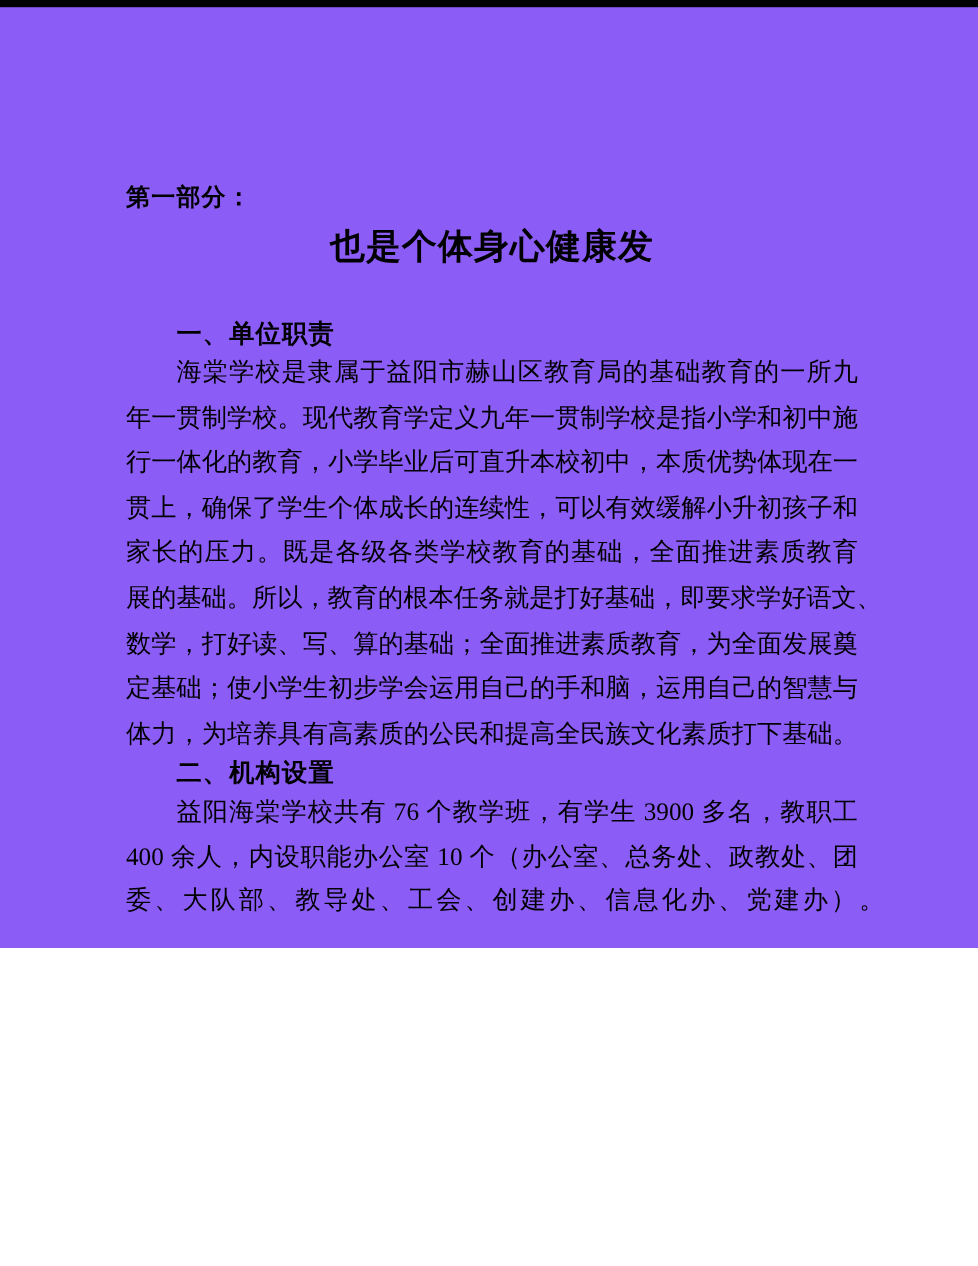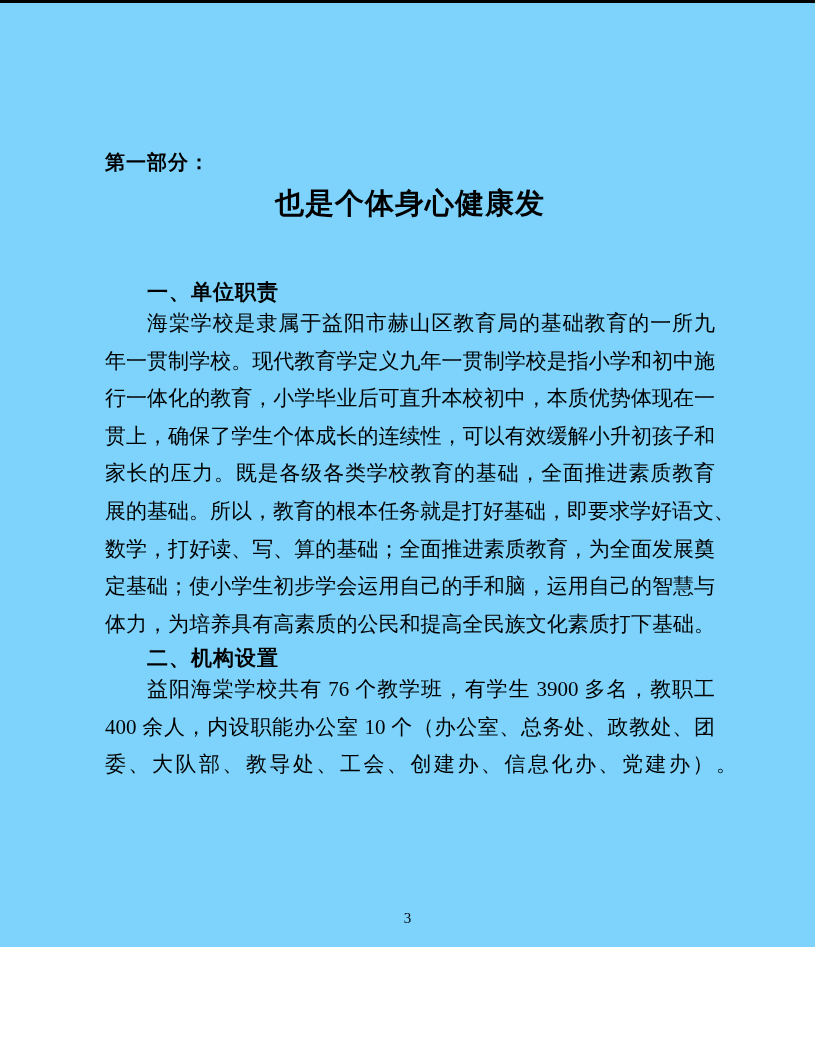--- a/index.html
+++ b/index.html
@@ -3,25 +3,25 @@
 <meta charset="utf-8">
 <style>
   html, body {
     margin: 0;
     padding: 0;
     background: #ffffff;
   }
   .page {
     position: relative;
     width: 815px;
-    height: 947px;
-    background: #7dd3fc;
+    height: 790px;
+    background: #8b5cf6;
     color: #000000;
     overflow: hidden;
-    border-top: 3px solid #000000;
+    border-top: 6px solid #000000;
     box-sizing: border-box;
     font-family: "Liberation Serif", "DejaVu Serif", serif;
   }
   .content {
     position: absolute;
     left: 105px;
     top: 146px;
     width: 610px;
   }
   .part-label {
@@ -43,21 +43,21 @@
   }
   .section-heading {
     font-family: "Liberation Sans", "DejaVu Sans", sans-serif;
     font-weight: bold;
     font-size: 21px;
     line-height: 26px;
     padding-left: 42px;
     letter-spacing: 1px;
   }
   .section-heading.first {
-    margin-top: 56px;
+    margin-top: 40px;
   }
   .section-heading.second {
     margin-top: 2px;
   }
   .para {
   }
   .line {
     font-family: "Liberation Serif", "DejaVu Serif", serif;
     font-size: 21px;
     line-height: 37.6px;

